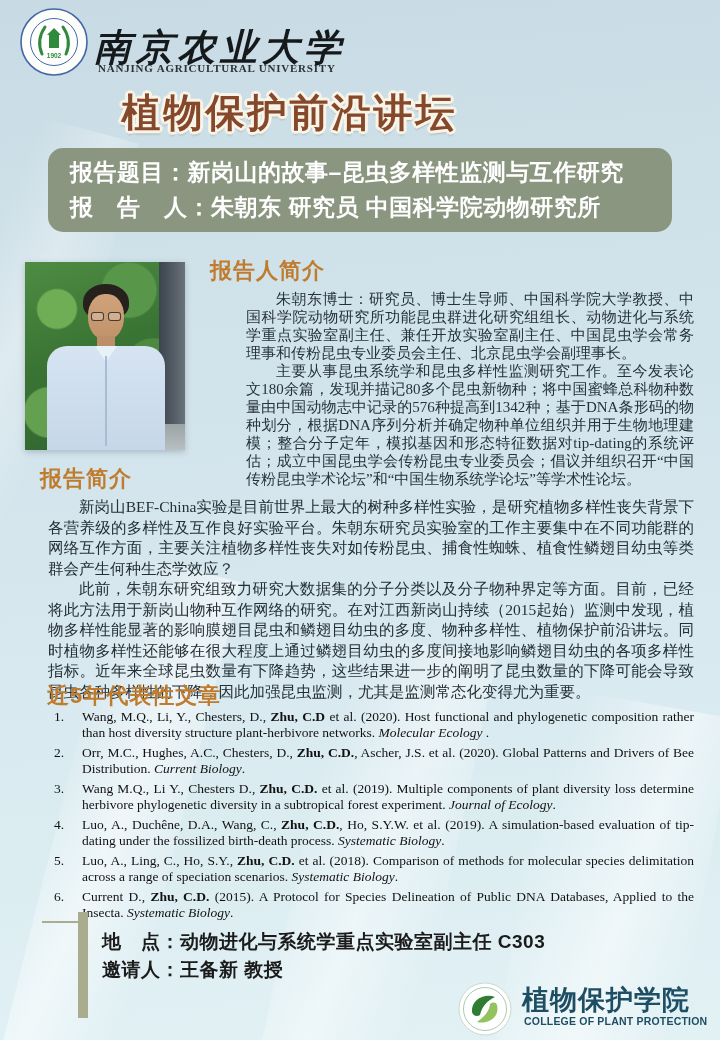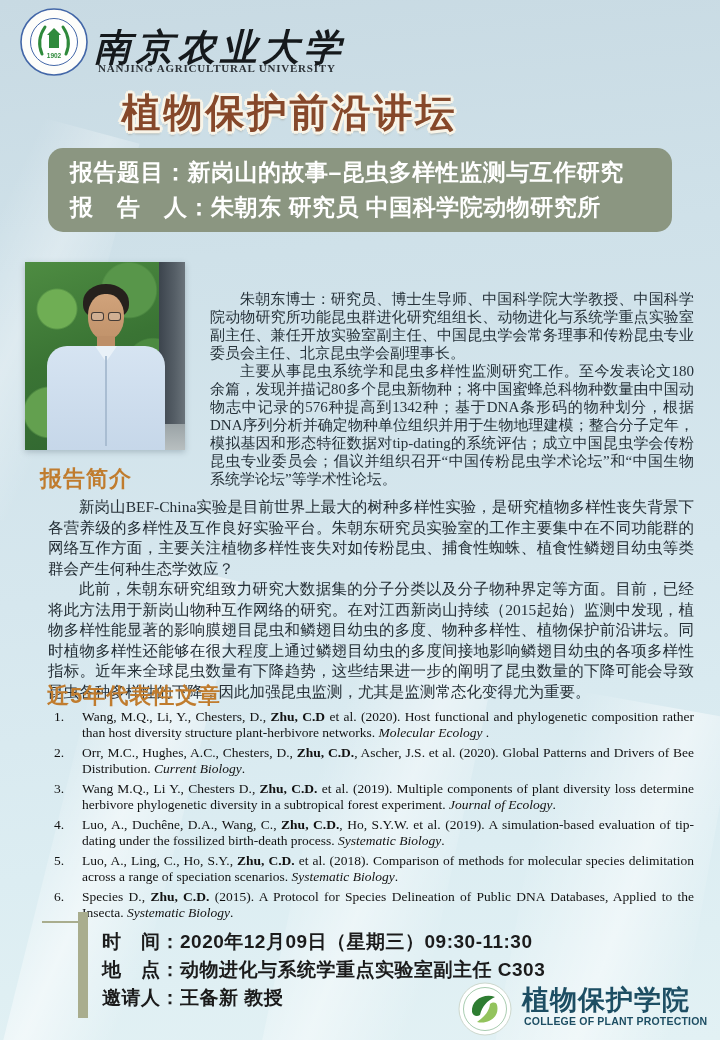--- a/index.html
+++ b/index.html
@@ -96,21 +96,21 @@
   .h-speaker { left: 210px; top: 256px; }
   .h-report  { left: 40px;  top: 464px; }
   .h-pubs    { left: 47px;  top: 681px; }
 
   
   .speaker-bio {
     position: absolute; left: 210px; top: 290px; width: 484px;
     font-family: "Liberation Serif", serif; font-size: 15px; line-height: 18px;
     color: #26323a; text-align: justify;
   }
-  .speaker-bio p { text-indent: 2em; }
+  .speaker-bio p { text-indent: 2em; margin-left: 36px; }
 
   
   .report-body {
     position: absolute; left: 48px; top: 497px; width: 646px;
     font-family: "Liberation Serif", serif; font-size: 15.5px; line-height: 20.5px;
     color: #252f36; text-align: justify;
   }
   .report-body p { text-indent: 2em; }
 
   
@@ -174,20 +174,21 @@
     <div class="person-hair"></div>
     <div class="person-face"></div>
     <div class="person-glasses">
         <span></span>
         <span></span>
       </div>
     <div class="person-neck"></div>
     <div class="person-shirt"></div>
   </div>
 
+  <div class="sec-heading h-speaker">报告人简介</div>
   <div class="speaker-bio">
     <p>朱朝东博士：研究员、博士生导师、中国科学院大学教授、中国科学院动物研究所功能昆虫群进化研究组组长、动物进化与系统学重点实验室副主任、兼任开放实验室副主任、中国昆虫学会常务理事和传粉昆虫专业委员会主任、北京昆虫学会副理事长。</p>
     <p>主要从事昆虫系统学和昆虫多样性监测研究工作。至今发表论文180余篇，发现并描记80多个昆虫新物种；将中国蜜蜂总科物种数量由中国动物志中记录的576种提高到1342种；基于DNA条形码的物种划分，根据DNA序列分析并确定物种单位组织并用于生物地理建模；整合分子定年，模拟基因和形态特征数据对tip-dating的系统评估；成立中国昆虫学会传粉昆虫专业委员会；倡议并组织召开“中国传粉昆虫学术论坛”和“中国生物系统学论坛”等学术性论坛。</p>
   </div>
 
   <div class="sec-heading h-report">报告简介</div>
   <div class="report-body">
     <p>新岗山BEF-China实验是目前世界上最大的树种多样性实验，是研究植物多样性丧失背景下各营养级的多样性及互作良好实验平台。朱朝东研究员实验室的工作主要集中在不同功能群的网络互作方面，主要关注植物多样性丧失对如传粉昆虫、捕食性蜘蛛、植食性鳞翅目幼虫等类群会产生何种生态学效应？</p>
     <p>此前，朱朝东研究组致力研究大数据集的分子分类以及分子物种界定等方面。目前，已经将此方法用于新岗山物种互作网络的研究。在对江西新岗山持续（2015起始）监测中发现，植物多样性能显著的影响膜翅目昆虫和鳞翅目幼虫的多度、物种多样性、植物保护前沿讲坛。同时植物多样性还能够在很大程度上通过鳞翅目幼虫的多度间接地影响鳞翅目幼虫的各项多样性指标。近年来全球昆虫数量有下降趋势，这些结果进一步的阐明了昆虫数量的下降可能会导致昆虫各种多样性的下降，因此加强昆虫监测，尤其是监测常态化变得尤为重要。</p>
   </div>
@@ -203,28 +204,27 @@
     <li>
       <span class="ref-num">3.</span><span>Wang M.Q., Li Y., Chesters D., </span><span class="ref-bold">Zhu, C.D.</span><span> et al. (2019). Multiple components of plant diversity loss determine herbivore phylogenetic diversity in a subtropical forest experiment. </span><span class="ref-journal">Journal of Ecology</span><span>.</span>
     </li>
     <li>
       <span class="ref-num">4.</span><span>Luo, A., Duchêne, D.A., Wang, C., </span><span class="ref-bold">Zhu, C.D.</span><span>, Ho, S.Y.W. et al. (2019). A simulation-based evaluation of tip-dating under the fossilized birth-death process. </span><span class="ref-journal">Systematic Biology</span><span>.</span>
     </li>
     <li>
       <span class="ref-num">5.</span><span>Luo, A., Ling, C., Ho, S.Y., </span><span class="ref-bold">Zhu, C.D.</span><span> et al. (2018). Comparison of methods for molecular species delimitation across a range of speciation scenarios. </span><span class="ref-journal">Systematic Biology</span><span>.</span>
     </li>
     <li>
-      <span class="ref-num">6.</span><span>Species D., </span><span class="ref-bold">Zhu, C.D.</span><span> (2015). A Protocol for Species Delineation of Public DNA Databases, Applied to the Insecta. </span><span class="ref-journal">Systematic Biology</span><span>.</span>
+      <span class="ref-num">6.</span><span>Current D., </span><span class="ref-bold">Zhu, C.D.</span><span> (2015). A Protocol for Species Delineation of Public DNA Databases, Applied to the Insecta. </span><span class="ref-journal">Systematic Biology</span><span>.</span>
     </li>
   </ul>
 
   <div class="footer-hline"></div>
   <div class="footer-vbar"></div>
   <div class="footer-info">
-    <div class="footer-line">时　间：2020年12月09日（星期三）09:30-11:30</div>
     <div class="footer-line">地　点：动物进化与系统学重点实验室副主任 C303</div>
     <div class="footer-line">邀请人：王备新 教授</div>
   </div>
 
   <div class="college">
     <div class="college-logo">
       <svg viewBox="0 0 54 54" width="54" height="54">
         <circle cx="27" cy="27" r="26" fill="#ffffff" stroke="#cdd8cd" stroke-width="1"></circle>
         <circle cx="27" cy="27" r="21.5" fill="none" stroke="#3f8f4f" stroke-width="1" opacity="0.45"></circle>
         <path d="M14 30 C13 18 26 11 37 15 C29 19 24 24 22 33 C19 35 15 34 14 30 Z" fill="#2e7d32"></path>

